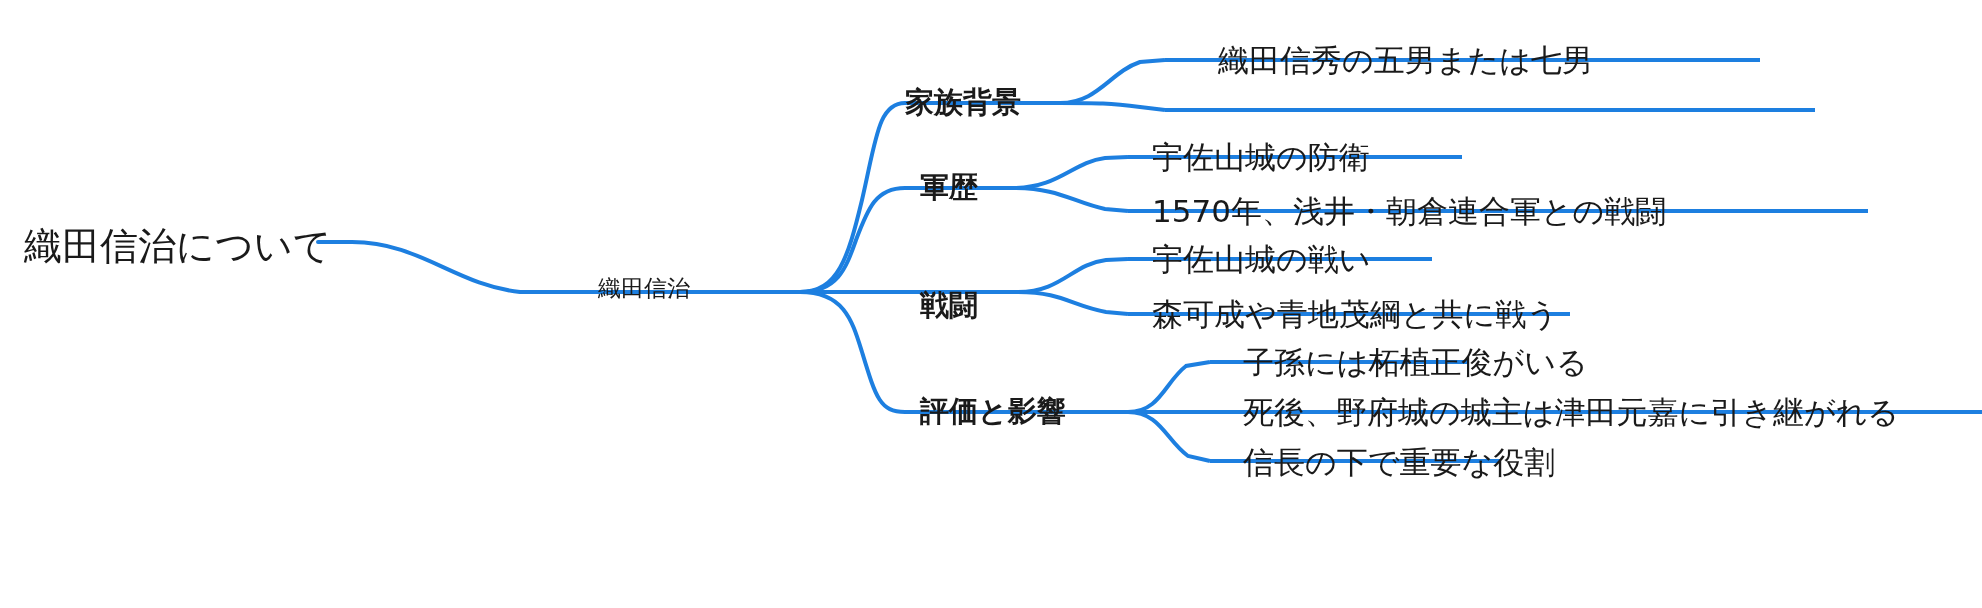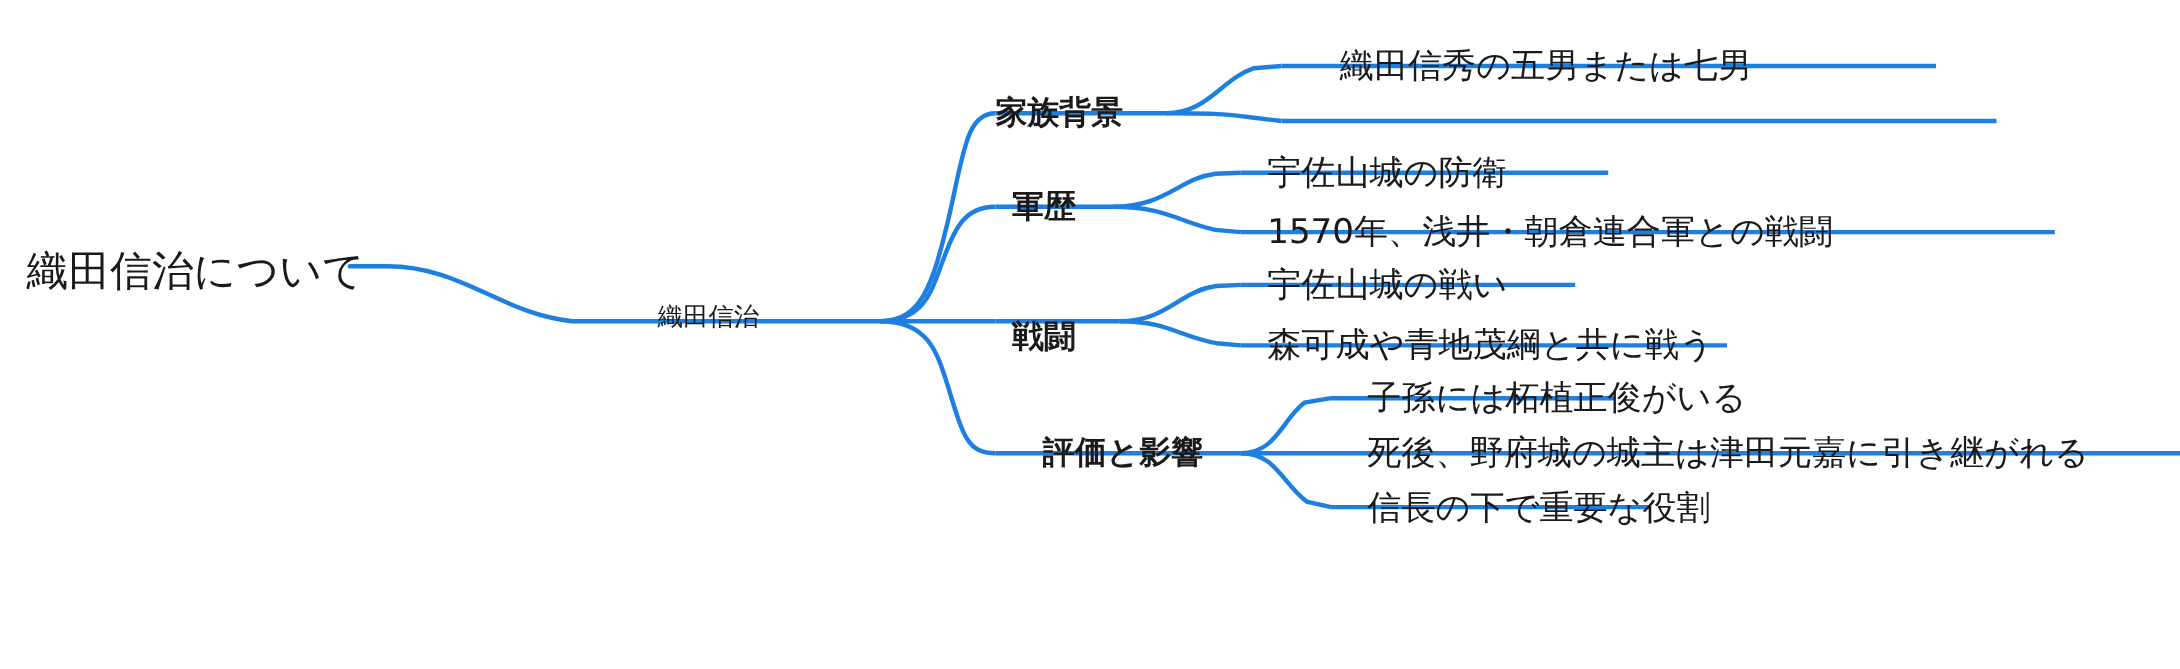--- a/index.html
+++ b/index.html
@@ -105,18 +105,18 @@
   <div class="node node-leaf" style="left:1218px; top:45px;">織田信秀の五男または七男</div>
 
   <div class="node node-branch" style="left:920px; top:173px;">軍歴</div>
   <div class="node node-leaf" style="left:1152px; top:142px;">宇佐山城の防衛</div>
   <div class="node node-leaf" style="left:1152px; top:196px;">1570年、浅井・朝倉連合軍との戦闘</div>
 
   <div class="node node-branch" style="left:920px; top:291px;">戦闘</div>
   <div class="node node-leaf" style="left:1152px; top:244px;">宇佐山城の戦い</div>
   <div class="node node-leaf" style="left:1152px; top:299px;">森可成や青地茂綱と共に戦う</div>
 
-  <div class="node node-branch" style="left:920px; top:397px;margin-left:28px;">評価と影響</div>
+  <div class="node node-branch" style="left:920px; top:397px;">評価と影響</div>
   <div class="node node-leaf" style="left:1243px; top:347px;">子孫には柘植正俊がいる</div>
   <div class="node node-leaf" style="left:1243px; top:397px;">死後、野府城の城主は津田元嘉に引き継がれる</div>
   <div class="node node-leaf" style="left:1243px; top:447px;">信長の下で重要な役割</div>
 
 </div>
 
 </body></html>

